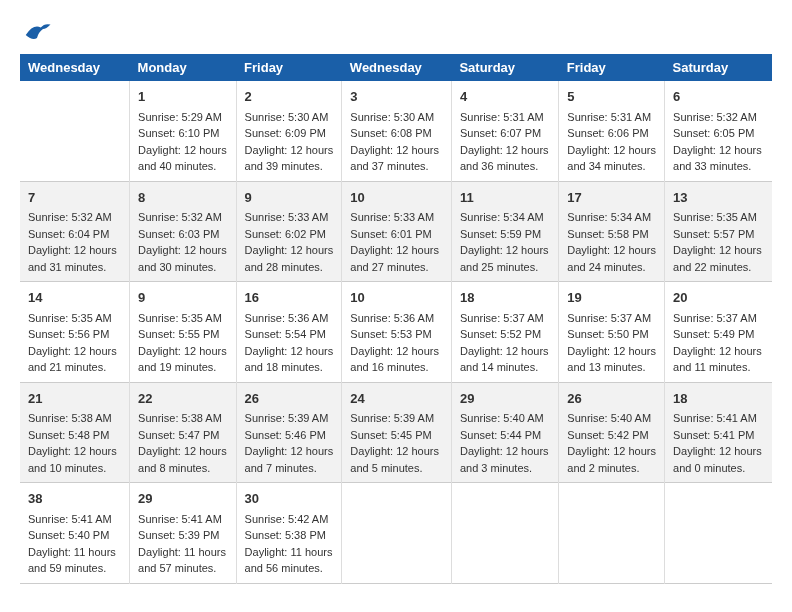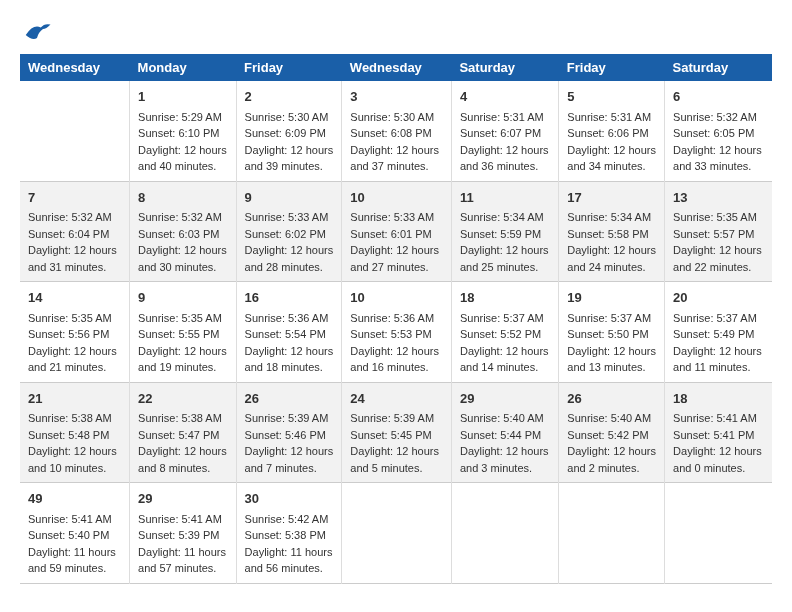--- a/index.html
+++ b/index.html
@@ -293,21 +293,21 @@
         </td>
         <td>
           <span class="day-num">18</span>
           <div class="cell-text" style="white-space: pre-line;">Sunrise: 5:41 AM
 Sunset: 5:41 PM
 Daylight: 12 hours and 0 minutes.</div>
         </td>
       </tr>
       <tr>
         <td>
-          <span class="day-num">49</span>
+          <span class="day-num">38</span>
           <div class="cell-text" style="white-space: pre-line;">Sunrise: 5:41 AM
 Sunset: 5:40 PM
 Daylight: 11 hours and 59 minutes.</div>
         </td>
         <td>
           <span class="day-num">29</span>
           <div class="cell-text" style="white-space: pre-line;">Sunrise: 5:41 AM
 Sunset: 5:39 PM
 Daylight: 11 hours and 57 minutes.</div>
         </td>

